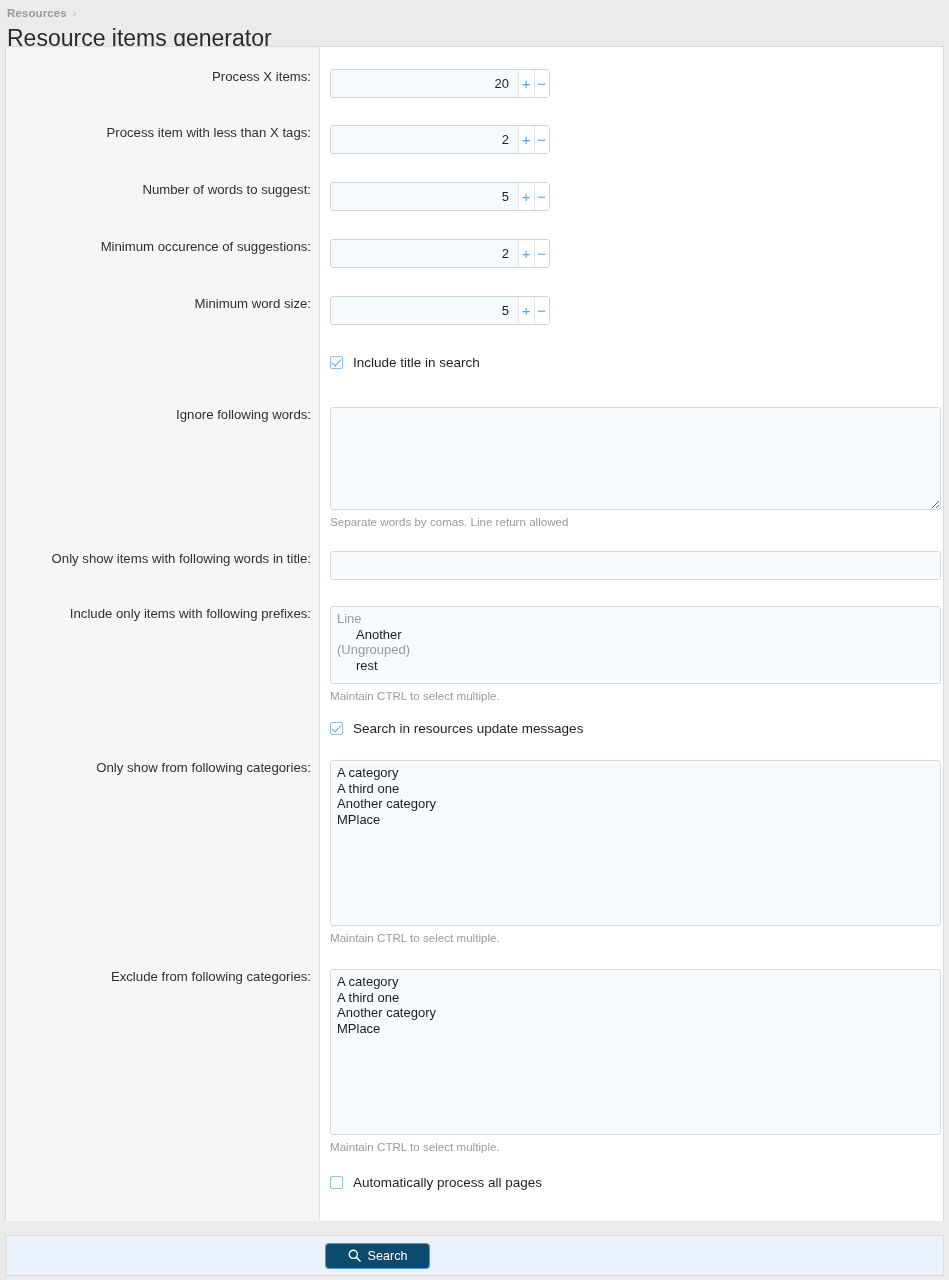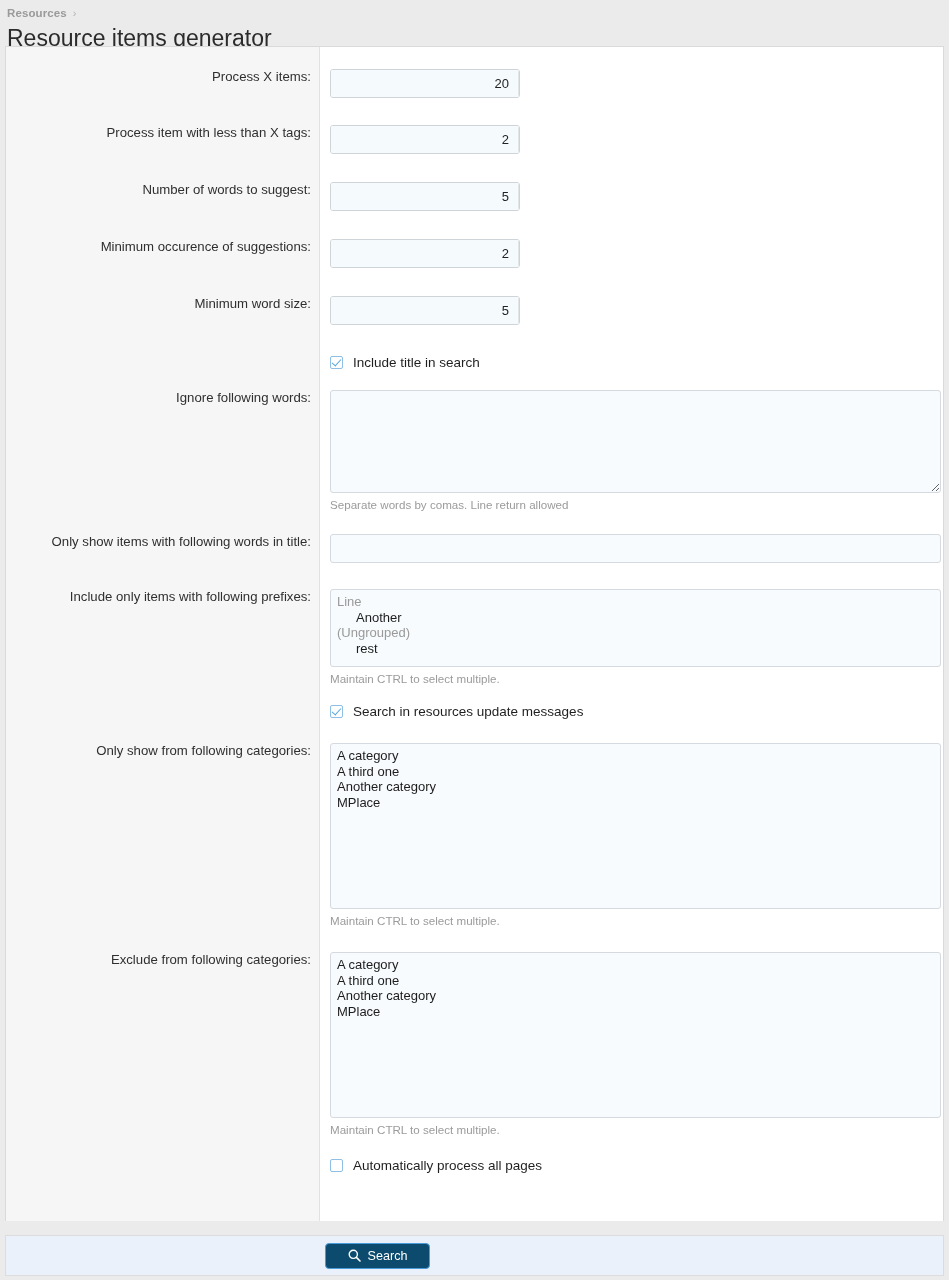--- a/index.html
+++ b/index.html
@@ -65,21 +65,21 @@
     padding: 0 8px 0 0;
     font-size: 13.2px;
     color:#2f2f2f;
     line-height:1.2;
   }
   .ctl { flex:1; padding-left:11px; position:relative; }
 
   
   .stepper {
     display:inline-flex;
-    width:190px; height:29px;
+    width:220px; height:29px;
     border:1px solid #cfd4d8;
     border-radius:3px;
     overflow:hidden;
     background:#fff;
   }
   .stepper .num {
     flex:1;
     background:#f5fafd;
     text-align:right;
     padding-right:9px;
@@ -250,21 +250,21 @@
       <div class="row" style="margin-top:30px;">
         <div class="lbl"></div>
         <div class="ctl">
           <div class="checkline">
             <span class="cbox checked"></span>
             <span class="cbox-label">Include title in search</span>
           </div>
         </div>
       </div>
 
-      <div class="row" style="margin-top:20px;">
+      <div class="row" style="margin-top:37px;">
         <div class="lbl">Ignore following words:</div>
         <div class="ctl">
           <textarea class="textarea" style=""></textarea>
           <div class="help">Separate words by comas. Line return allowed</div>
         </div>
       </div>
 
       <div class="row" style="margin-top:23px;">
         <div class="lbl">Only show items with following words in title:</div>
         <div class="ctl">

